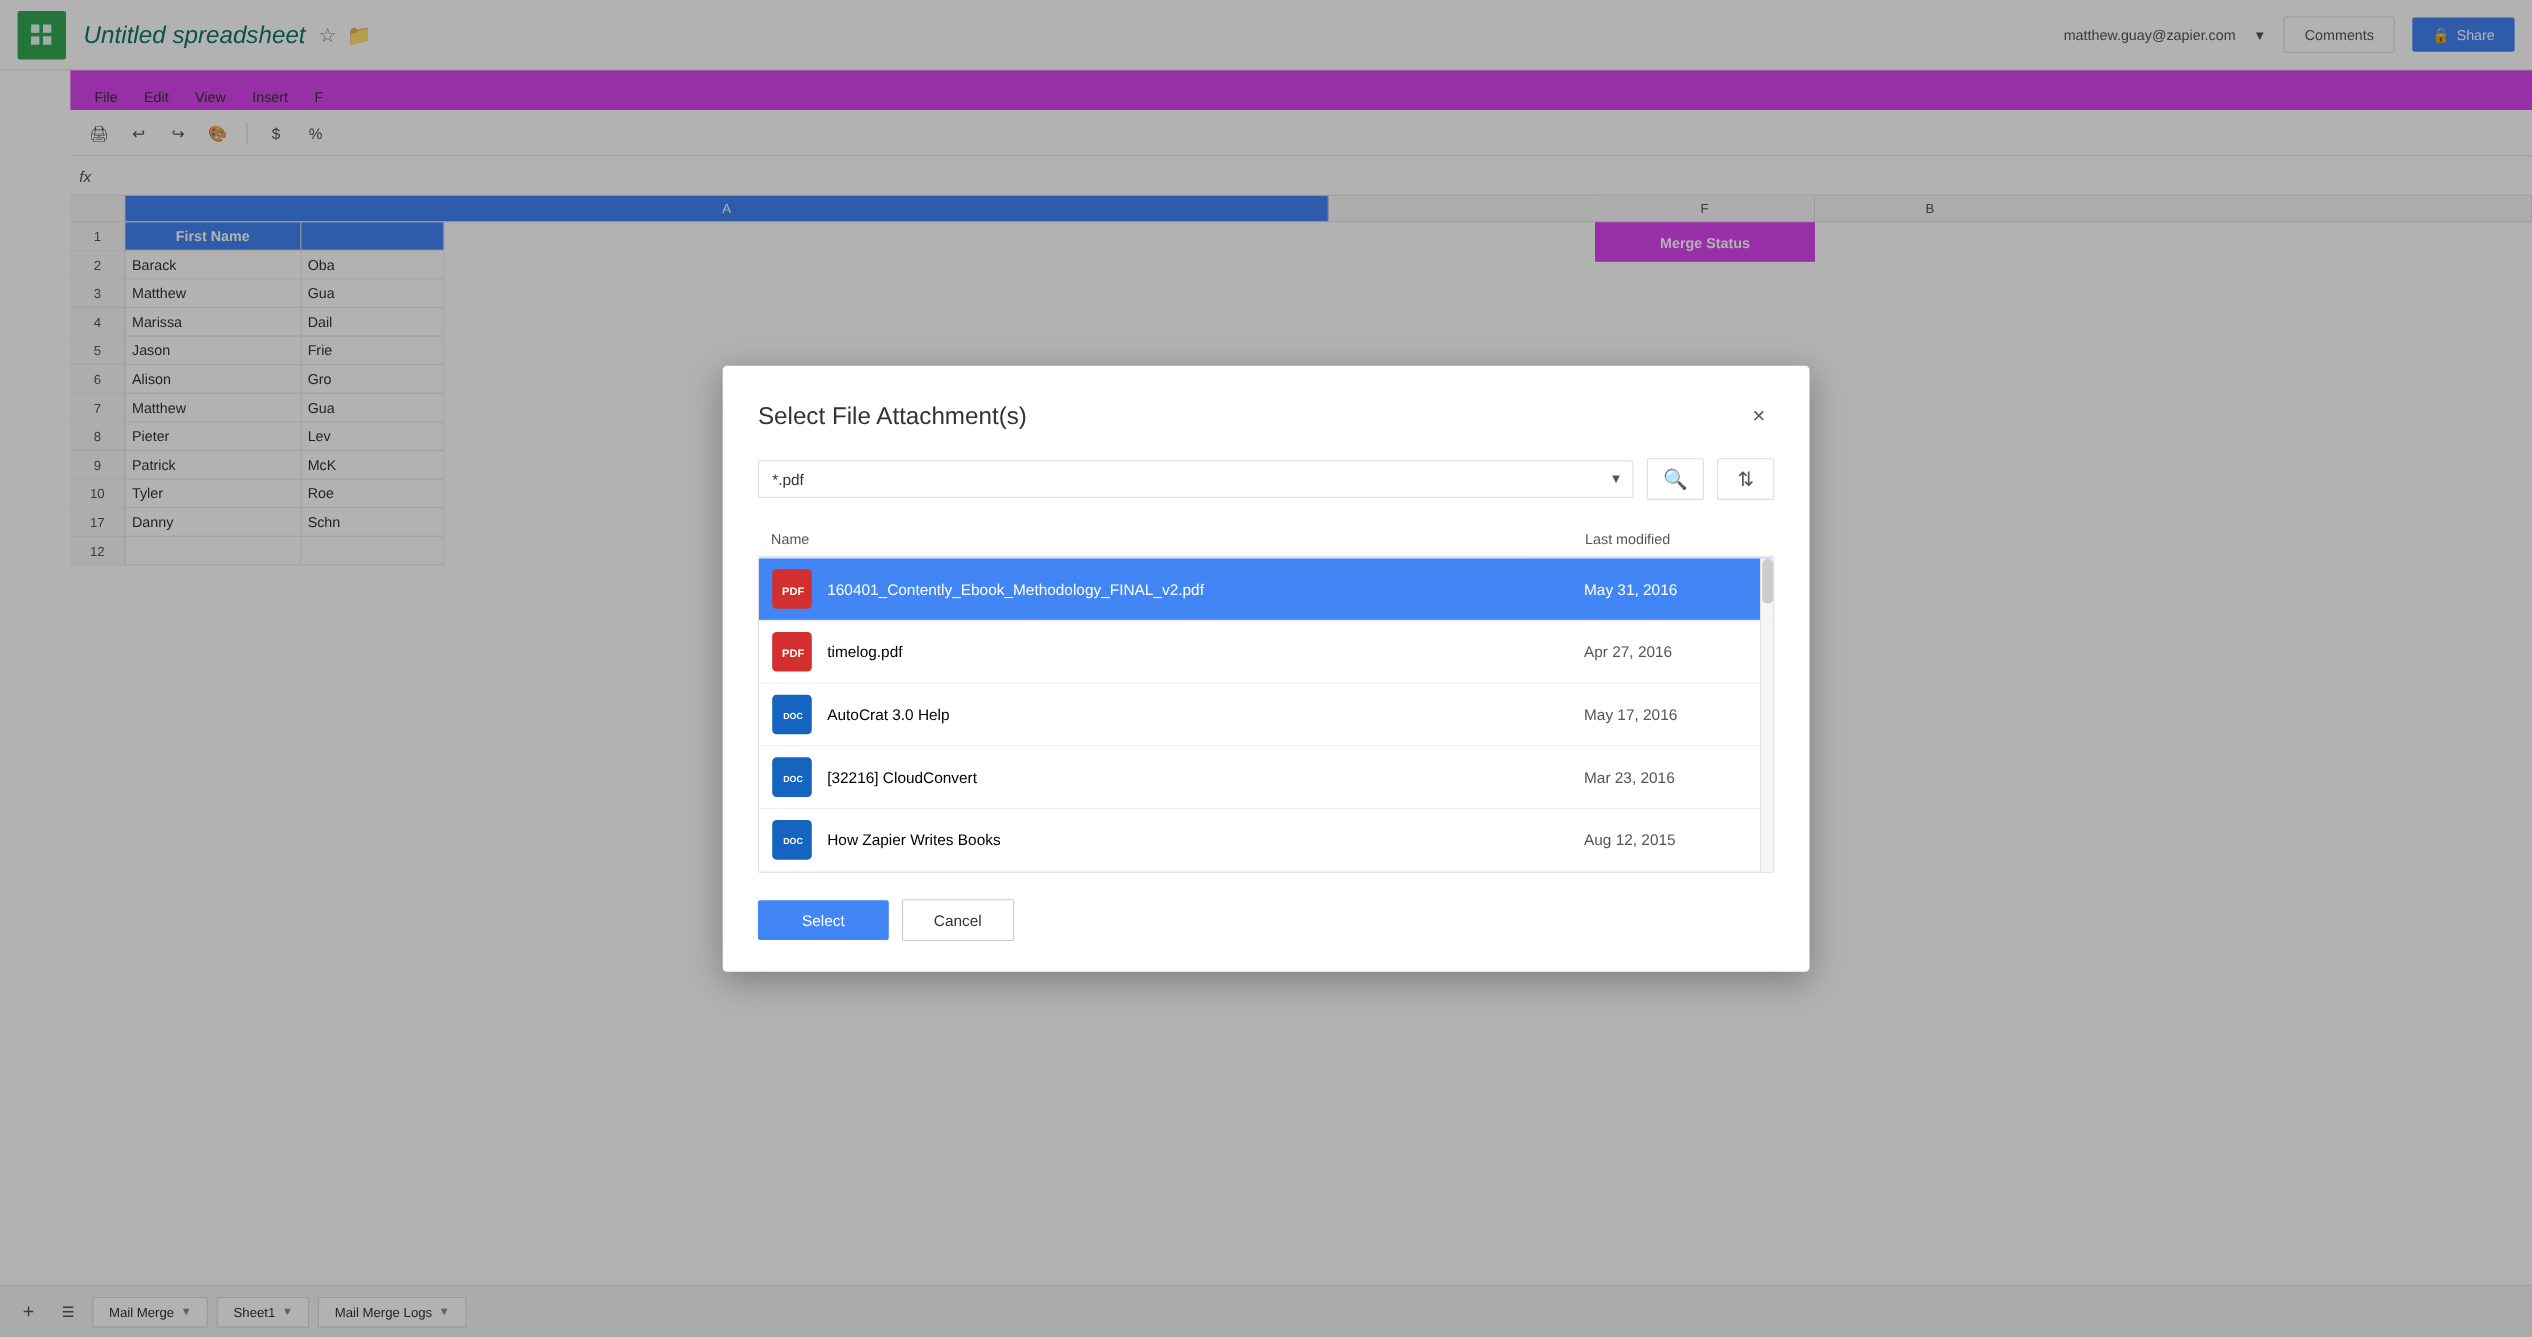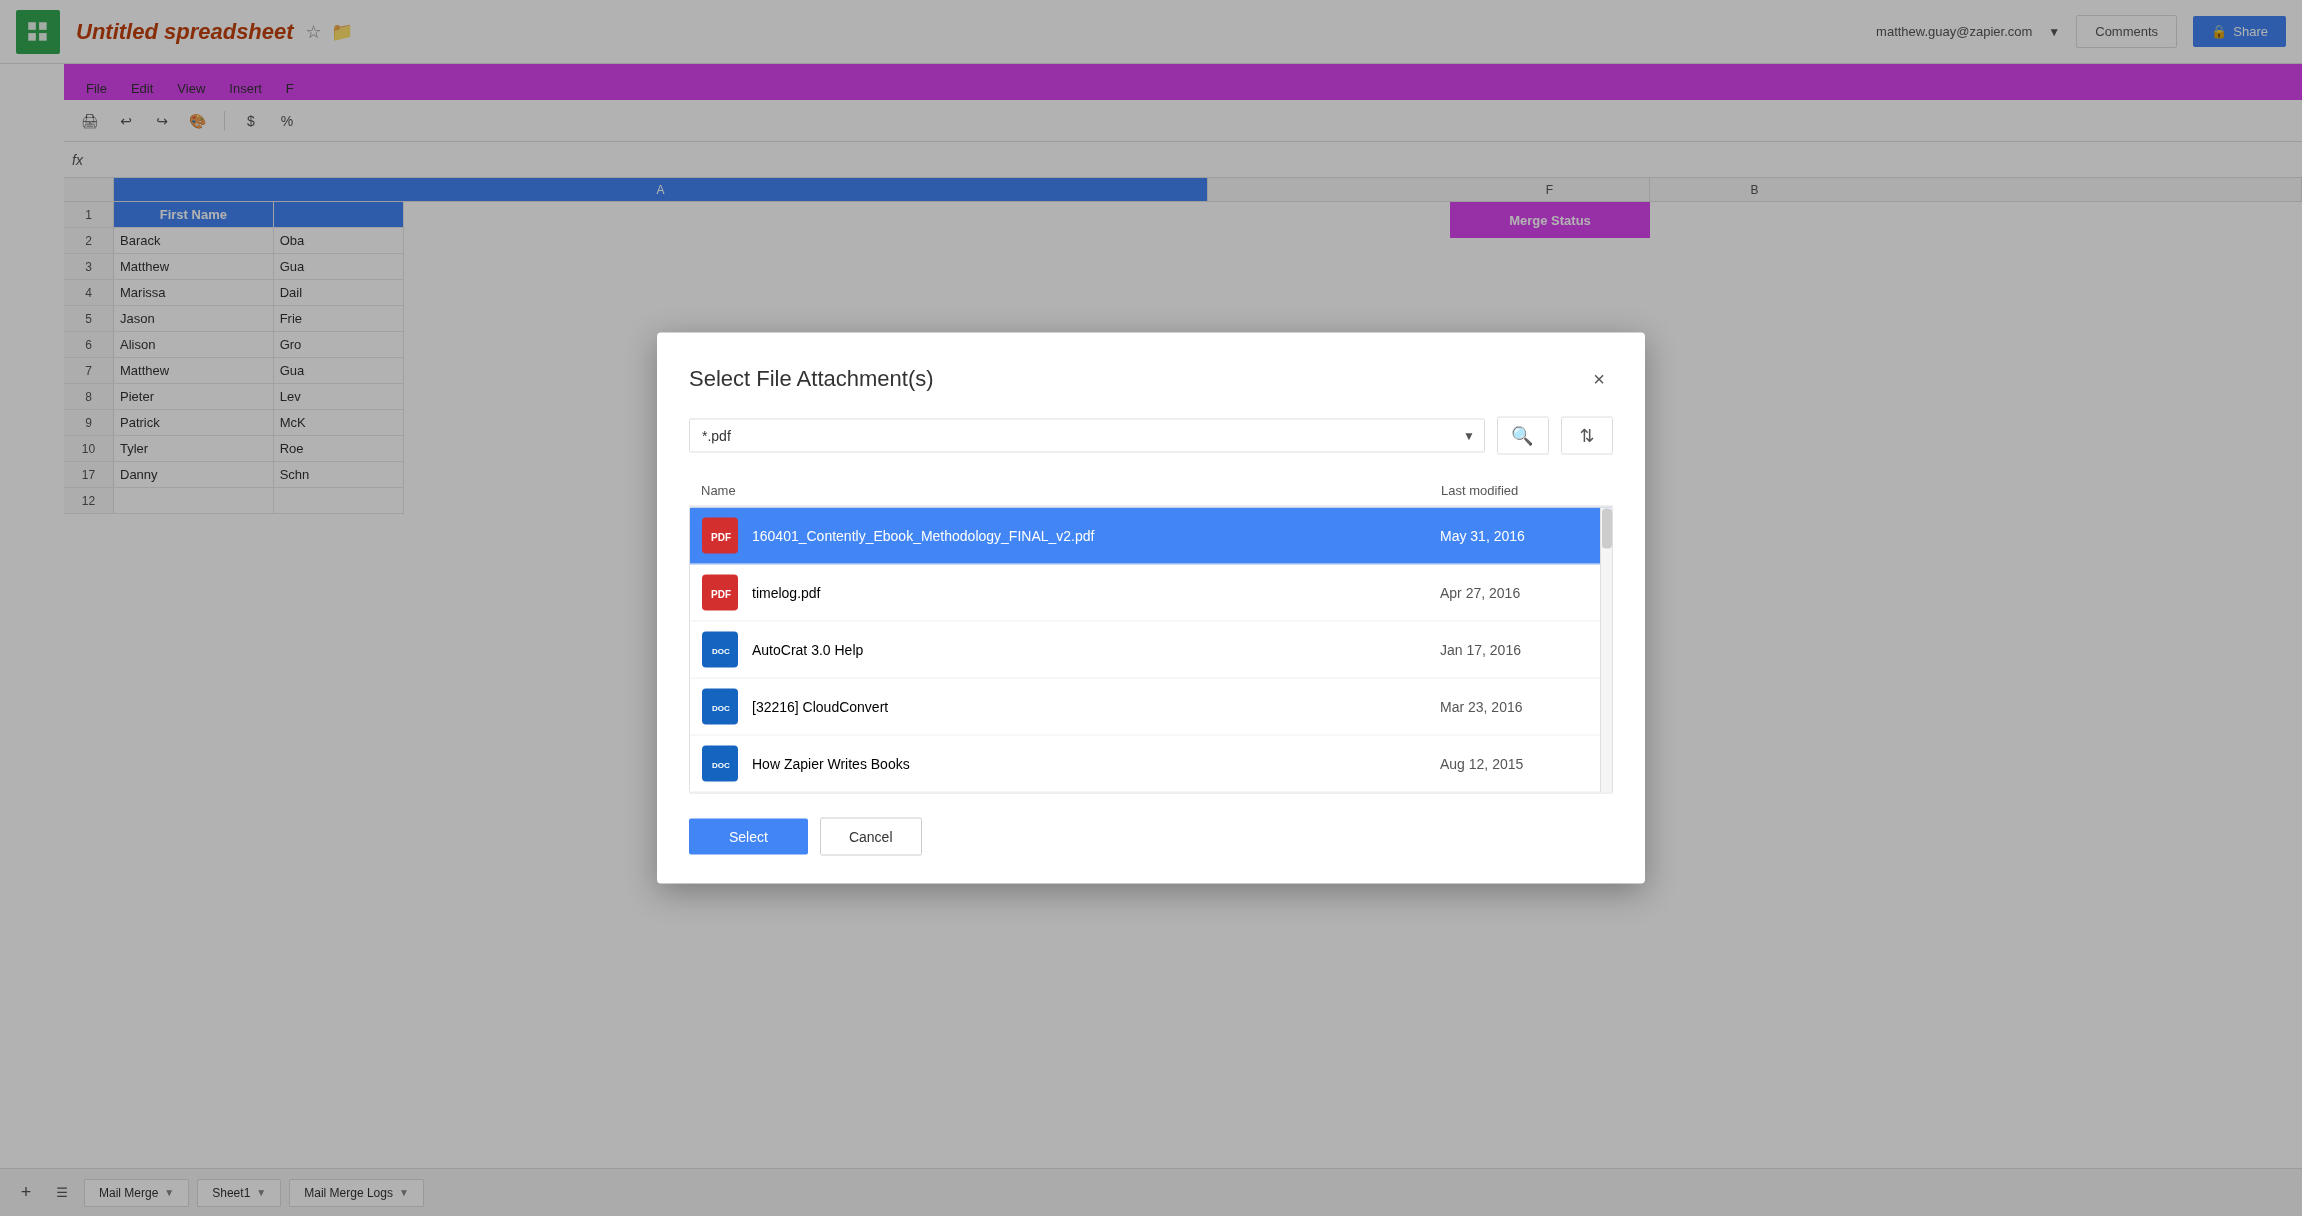--- a/index.html
+++ b/index.html
@@ -45,24 +45,23 @@
       flex-shrink: 0;
     }
 
     .app-icon svg {
       width: 26px;
       height: 26px;
     }
 
     .spreadsheet-title {
       font-size: 22px;
-      color: #c2410c;
+      color: #0f766e;
       font-style: italic;
       margin-right: 12px;
-      font-weight: bold;
     }
 
     .title-icons {
       display: flex;
       align-items: center;
       gap: 10px;
       margin-right: auto;
     }
 
     .title-icons span {
@@ -797,21 +796,21 @@
       </div>
 
       <div class="file-item">
         <div class="file-icon doc-icon">
           <svg width="24" height="24" viewBox="0 0 24 24">
             <rect width="24" height="24" rx="2" fill="#1565c0"></rect>
             <text x="4" y="16" font-size="8" fill="white" font-weight="bold">DOC</text>
           </svg>
         </div>
         <span class="file-name">AutoCrat 3.0 Help</span>
-        <span class="file-date">Jan 17, 2016</span>
+        <span class="file-date">May 17, 2016</span>
       </div>
 
       <div class="file-item">
         <div class="file-icon doc-icon">
           <svg width="24" height="24" viewBox="0 0 24 24">
             <rect width="24" height="24" rx="2" fill="#1565c0"></rect>
             <text x="4" y="16" font-size="8" fill="white" font-weight="bold">DOC</text>
           </svg>
         </div>
         <span class="file-name">[32216] CloudConvert</span>

